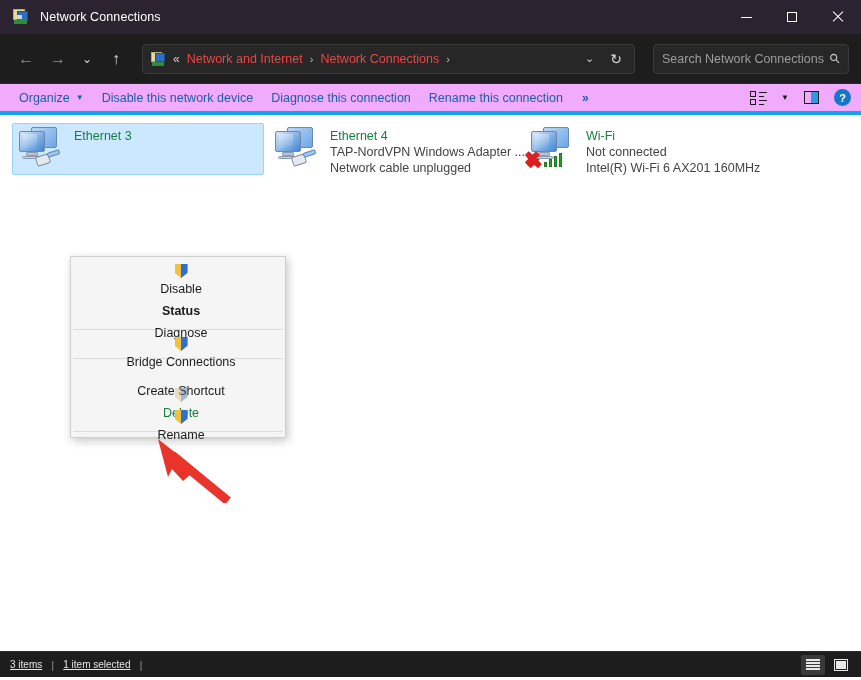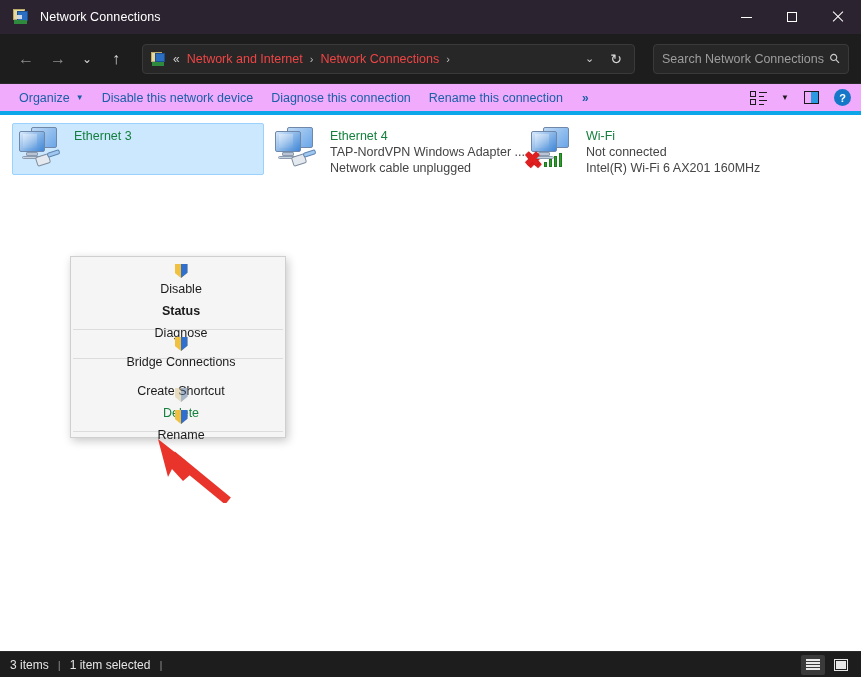--- a/index.html
+++ b/index.html
@@ -168,21 +168,21 @@
   .sep { height:1px; background:#dcdcdc; margin:3px 2px; }
 
   
   .arrow-anno { position:absolute; left:150px; top:316px; width:100px; height:72px; z-index:60; }
 
   
   .statusbar {
     height: 26px; background:#1d1d1d; display:flex; align-items:center;
     position:relative; border-top:1px solid #2a2a2a;
   }
-  .st-text { color:#e6e6e6; font-size:12px; margin-left:10px; }
+  .st-text { color:#e6e6e6; font-size:10px; margin-left:10px;text-decoration:underline; }
   .st-div { color:#8a8a8a; font-size:11.5px; margin: 0 9px; }
   .st-right { position:absolute; right:8px; display:flex; align-items:center; gap:4px; }
   .stbtn { width:24px; height:20px; display:flex; align-items:center; justify-content:center; }
   .stbtn.active { background:#3a3a3a; border-radius:2px; }
   .list-ico { width:14px; height:12px; display:flex; flex-direction:column; justify-content:space-between; }
   .list-ico i { display:block; height:2px; background:#e8e8e8; }
   .tile-ico { width:14px; height:12px; border:1.5px solid #e8e8e8; padding:1px; }
   .tile-ico i { display:block; width:100%; height:100%; background:#e8e8e8; }
 </style>
 </head>

